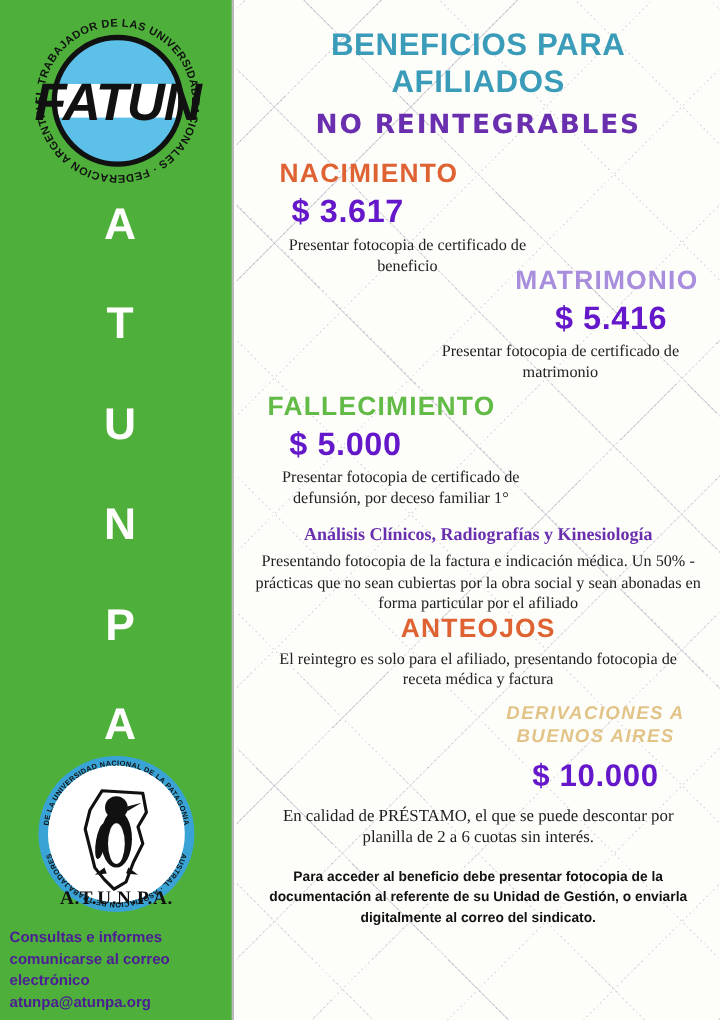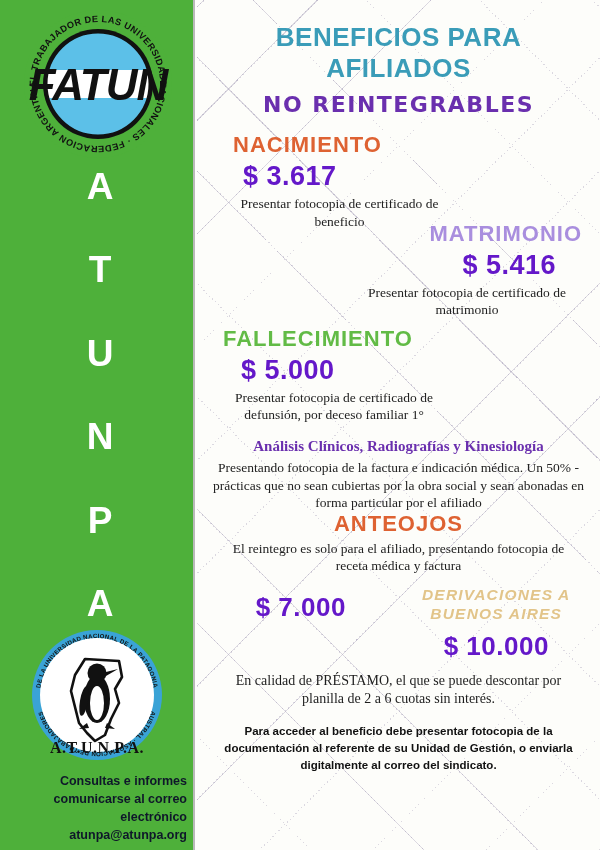--- a/index.html
+++ b/index.html
@@ -34,21 +34,21 @@
     letter-spacing:1px;font-family:"Liberation Sans", sans-serif;
     margin-left:6px;
   }
 
   
   .atunpa-badge{position:absolute;left:27px;top:625px;width:140px;height:140px;}
   .atunpa-badge svg{display:block;width:140px;height:140px;}
 
   .contact{
     position:absolute;left:0;top:772px;width:195px;
-    text-align:right;color:#0f172a;font-weight:bold;
+    text-align:left;color:#4c1d95;font-weight:bold;
     font-size:12.5px;line-height:1.45;padding:0 8px;box-sizing:border-box;
     font-family:"Liberation Sans", sans-serif;
   }
 
   
   .content{
     position:absolute;left:197px;top:0;width:403px;height:850px;
     background:#fdfdfa;overflow:hidden;
   }
   .pattern{
@@ -255,21 +255,20 @@
       </div>
 
       <div class="block-ant">
         <div class="cat orange">ANTEOJOS</div>
         <div class="desc">El reintegro es solo para el afiliado, presentando fotocopia de receta médica y factura</div>
       </div>
 
 
       <div class="two-col">
         <div class="col left">
-          <div class="amount">$ 7.000</div>
         </div>
         <div class="col right">
           <div class="cat2">DERIVACIONES A BUENOS AIRES</div>
           <div class="amount">$ 10.000</div>
         </div>
       </div>
 
       <div class="note">En calidad de PRÉSTAMO, el que se puede descontar por planilla de 2 a 6 cuotas sin interés.</div>
 
       <div class="fine">Para acceder al beneficio debe presentar fotocopia de la documentación  al referente de su Unidad de Gestión, o enviarla digitalmente al correo del sindicato.</div>

